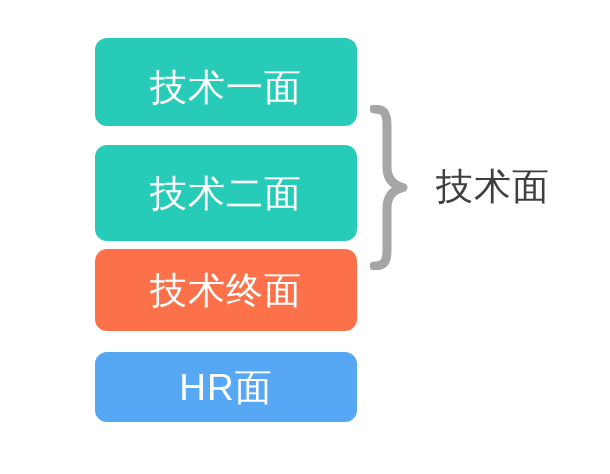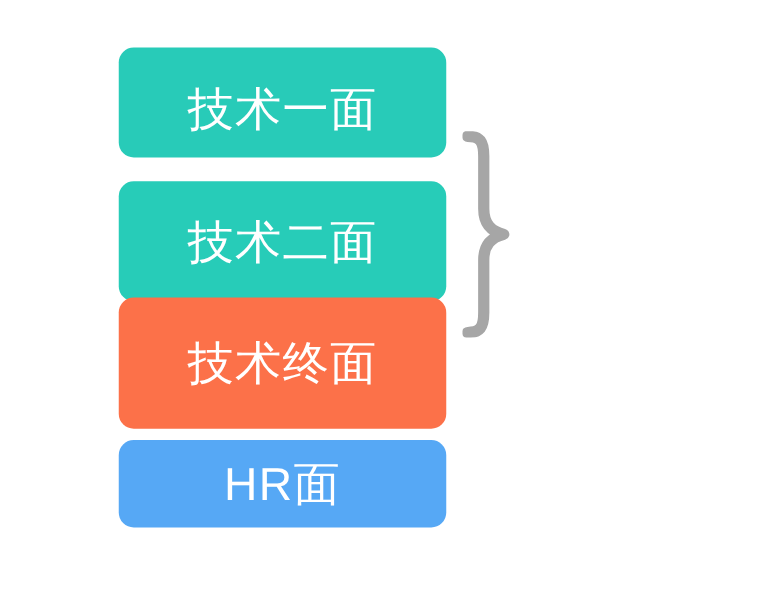--- a/index.html
+++ b/index.html
@@ -35,21 +35,21 @@
     color: #ffffff;
     font-size: 37px;
     line-height: 1;
     letter-spacing: 1px;
     font-weight: 400;
     white-space: nowrap;
     user-select: none;
   }
   #box-tech-1 { top: 38px;  height: 88px; }
   #box-tech-2 { top: 145px; height: 96px; }
-  #box-tech-3 { top: 238px; height: 105px; }
+  #box-tech-3 { top: 249px; height: 82px; }
   #box-hr     { top: 352px; height: 70px; }
 
   
   #brace-group {
     position: absolute;
     left: 370px;
     top: 105px;
     width: 40px;
     height: 165px;
   }
@@ -94,14 +94,15 @@
       <path id="brace-path" d="M4 4
                C 14 4, 17 8, 17 20
                L 17 62
                C 17 74, 23 80, 33 82.5
                C 23 85, 17 91, 17 103
                L 17 145
                C 17 157, 14 161, 4 161" fill="none" stroke="#a6a6a6" stroke-width="9" stroke-linecap="round" stroke-linejoin="round"></path>
     </svg>
   </div>
 
+  <div id="group-label" style="color: rgb(61, 63, 64);">技术面</div>
 
 </div>
 
 </body></html>

